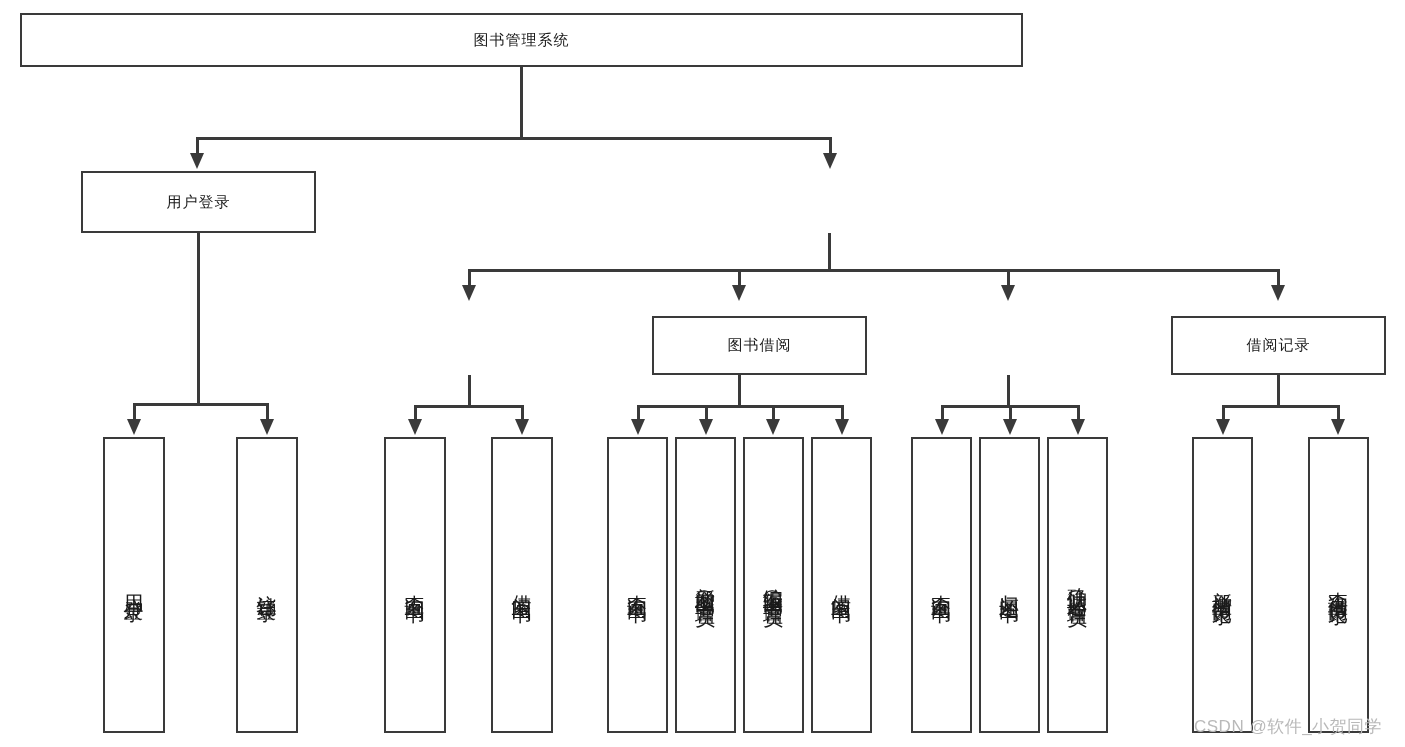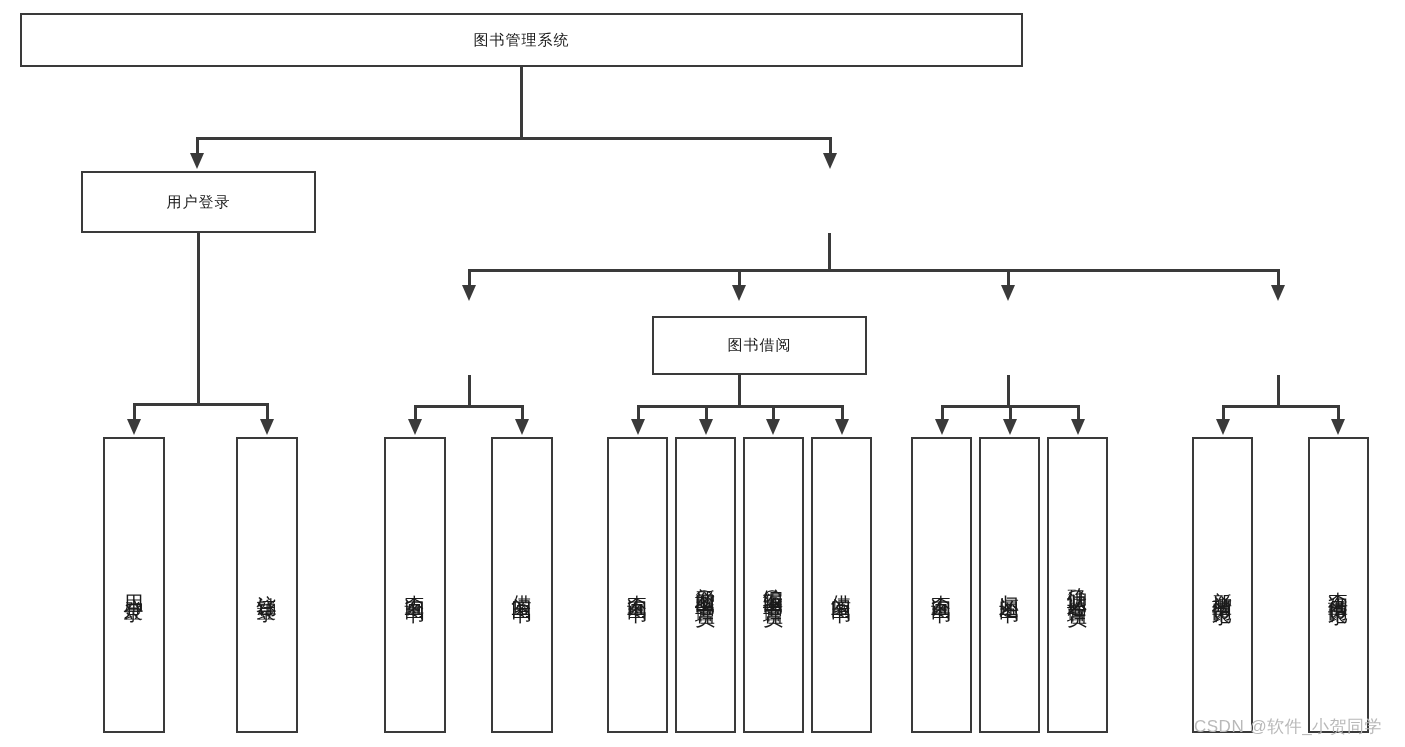--- a/index.html
+++ b/index.html
@@ -102,20 +102,23 @@
   <div class="edge v" style="left:738px; top:269px; width:2.5px; height:18px;"></div>
   <div class="arrow" style="left:732px; top:285px;"></div>
   <div class="edge v" style="left:1007px; top:269px; width:2.5px; height:18px;"></div>
   <div class="arrow" style="left:1001px; top:285px;"></div>
   <div class="edge v" style="left:1277px; top:269px; width:2.5px; height:18px;"></div>
   <div class="arrow" style="left:1271px; top:285px;"></div>
 
   <div class="node horiz" style="left:632px; top:316px; width:215px; height:59px;margin-left:20px;">
     <span class="txt">图书借阅</span>
   </div>
+  <div class="node horiz" style="left:1171px; top:316px; width:215px; height:59px;">
+    <span class="txt">借阅记录</span>
+  </div>
 
   <div class="edge v" style="left:468px; top:375px; width:2.5px; height:32px;"></div>
   <div class="edge h" style="left:414px; top:405px; width:110px; height:2.5px;"></div>
   <div class="edge v" style="left:414px; top:405px; width:2.5px; height:15px;"></div>
   <div class="arrow" style="left:408px; top:419px;"></div>
   <div class="edge v" style="left:521px; top:405px; width:2.5px; height:15px;"></div>
   <div class="arrow" style="left:515px; top:419px;"></div>
 
   <div class="edge v" style="left:738px; top:375px; width:2.5px; height:32px;"></div>
   <div class="edge h" style="left:637px; top:405px; width:207px; height:2.5px;"></div>

